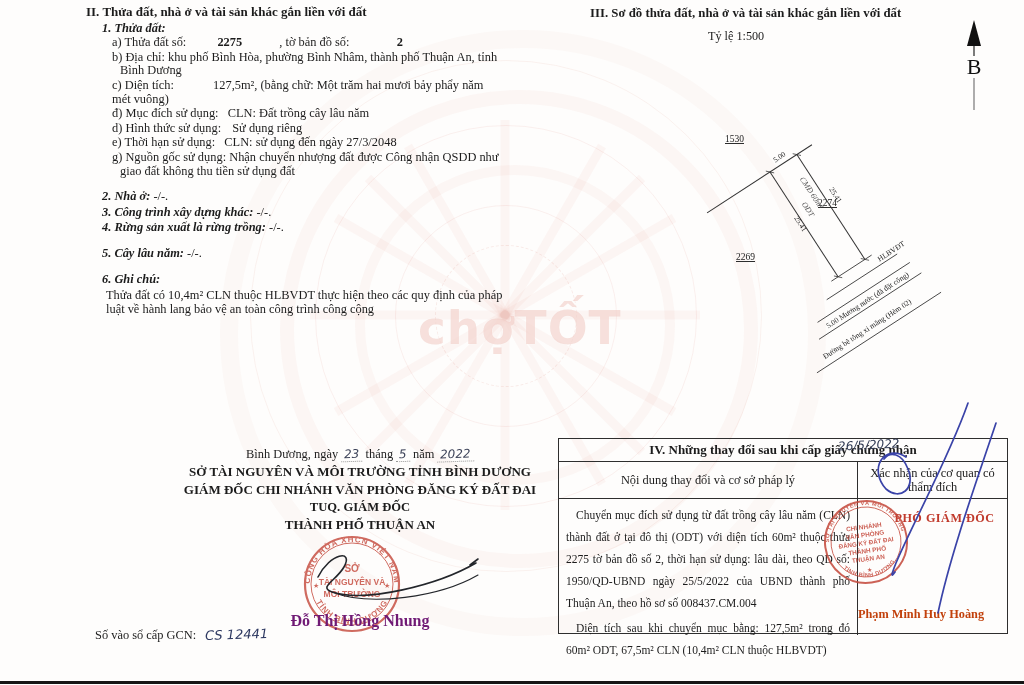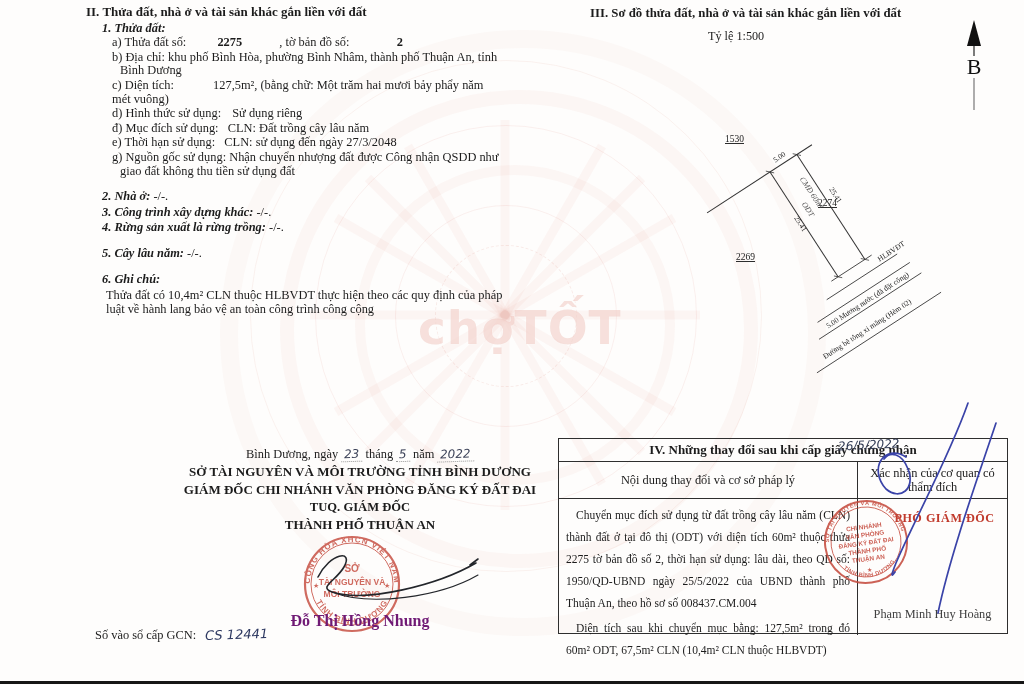--- a/index.html
+++ b/index.html
@@ -56,22 +56,22 @@
                 display:flex;align-items:center;justify-content:center;font-size:12.4px;}
   .tbl .hdr .c2{width:149px;display:flex;align-items:center;justify-content:center;
                 text-align:center;font-size:12.4px;line-height:14px;padding:0 8px;box-sizing:border-box;}
   .tbl .body{display:flex;height:136px;}
   .tbl .body .c1{width:299px;border-right:1.3px solid #2e2e2e;box-sizing:border-box;
                  padding:5px 7px 0 7px;font-size:11.5px;line-height:22px;text-align:justify;}
   .tbl .body .c1 p{margin:0 0 3px 0;text-indent:10px;}
   .tbl .body .c2{width:149px;position:relative;}
   .apptitle{position:absolute;left:24px;top:12px;width:125px;text-align:center;
             color:#c0392b;font-weight:bold;font-size:12.2px;letter-spacing:.5px;}
-  .appname{position:absolute;left:0;top:108px;width:149px;text-align:center;
-           color:#404040;font-weight:normal;font-size:12.3px;}
+  .appname{position:absolute;left:0;top:108px;width:149px;
+           color:#c2410c;font-weight:bold;font-size:12.3px;}
   .hwdate{position:absolute;left:838px;top:438px;z-index:4;
           font-family:"DejaVu Sans","Liberation Sans",sans-serif;font-style:italic;
           color:#323c55;font-size:12px;transform:rotate(-3deg);}
   .stamp2{position:absolute;left:818px;top:494px;z-index:3;}
   .sig2{position:absolute;left:850px;top:385px;z-index:5;}
   .botline{position:absolute;left:0;top:681px;width:1024px;height:3px;background:#161616;}
 </style>
 </head>
 <body>
 
@@ -111,26 +111,26 @@
     </div>
     <div class="hang">
       <span>b) Địa chỉ:</span>
       <span>khu phố Bình Hòa, phường Bình Nhâm, thành phố Thuận An, tỉnh Bình Dương</span>
     </div>
     <div class="l2">
       <span>c) Diện tích:</span>
       <span style="margin-left:36px;">127,5m², (bằng chữ: Một trăm hai mươi bảy phẩy năm mét vuông)</span>
     </div>
     <div class="l2">
+      <span>đ) Mục đích sử dụng:</span>
+      <span style="margin-left:6px;">CLN: Đất trồng cây lâu năm</span>
+    </div>
+    <div class="l2">
       <span>d) Hình thức sử dụng:</span>
       <span style="margin-left:8px;">Sử dụng riêng</span>
-    </div>
-    <div class="l2">
-      <span>đ) Mục đích sử dụng:</span>
-      <span style="margin-left:6px;">CLN: Đất trồng cây lâu năm</span>
     </div>
     <div class="l2">
       <span>e) Thời hạn sử dụng:</span>
       <span style="margin-left:6px;">CLN: sử dụng đến ngày 27/3/2048</span>
     </div>
     <div class="hang">
       <span>g) Nguồn gốc sử dụng:</span>
       <span>Nhận chuyển nhượng đất được Công nhận QSDD như giao đất không thu tiền sử dụng đất</span>
     </div>
     <div class="l1 gap">

